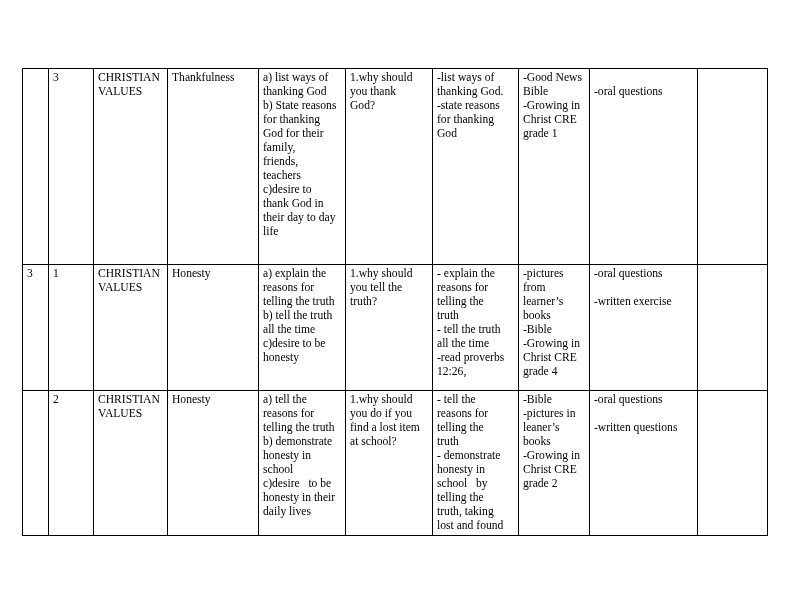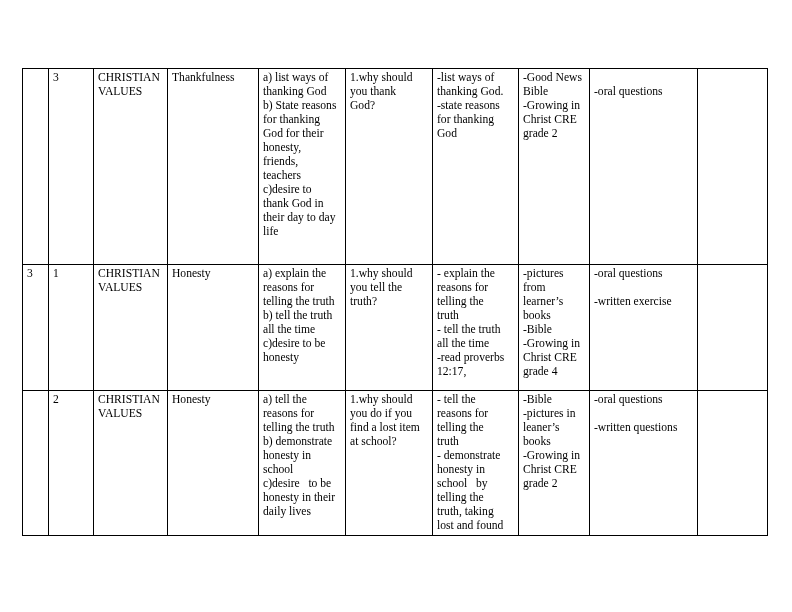--- a/index.html
+++ b/index.html
@@ -52,40 +52,40 @@
         <td></td>
         <td>3</td>
         <td>CHRISTIAN
 VALUES</td>
         <td>Thankfulness</td>
         <td>a) list ways of
 thanking God
 b) State reasons
 for thanking
 God for their
-honesty,
+family,
 friends,
 teachers
 c)desire to
 thank God in
 their day to day
 life</td>
         <td>1.why should
 you thank
 God?</td>
         <td>-list ways of
 thanking God.
 -state reasons
 for thanking
 God</td>
         <td>-Good News
 Bible
 -Growing in
 Christ CRE
-grade 2</td>
+grade 1</td>
         <td>
 -oral questions</td>
         <td></td>
       </tr>
       <tr style="height:126px">
         <td>3</td>
         <td>1</td>
         <td>CHRISTIAN
 VALUES</td>
         <td>Honesty</td>
@@ -99,21 +99,21 @@
         <td>1.why should
 you tell the
 truth?</td>
         <td>- explain the
 reasons for
 telling the
 truth
 - tell the truth
 all the time
 -read proverbs
-12:17,</td>
+12:26,</td>
         <td>-pictures
 from
 learner’s
 books
 -Bible
 -Growing in
 Christ CRE
 grade 4</td>
         <td>-oral questions
 

